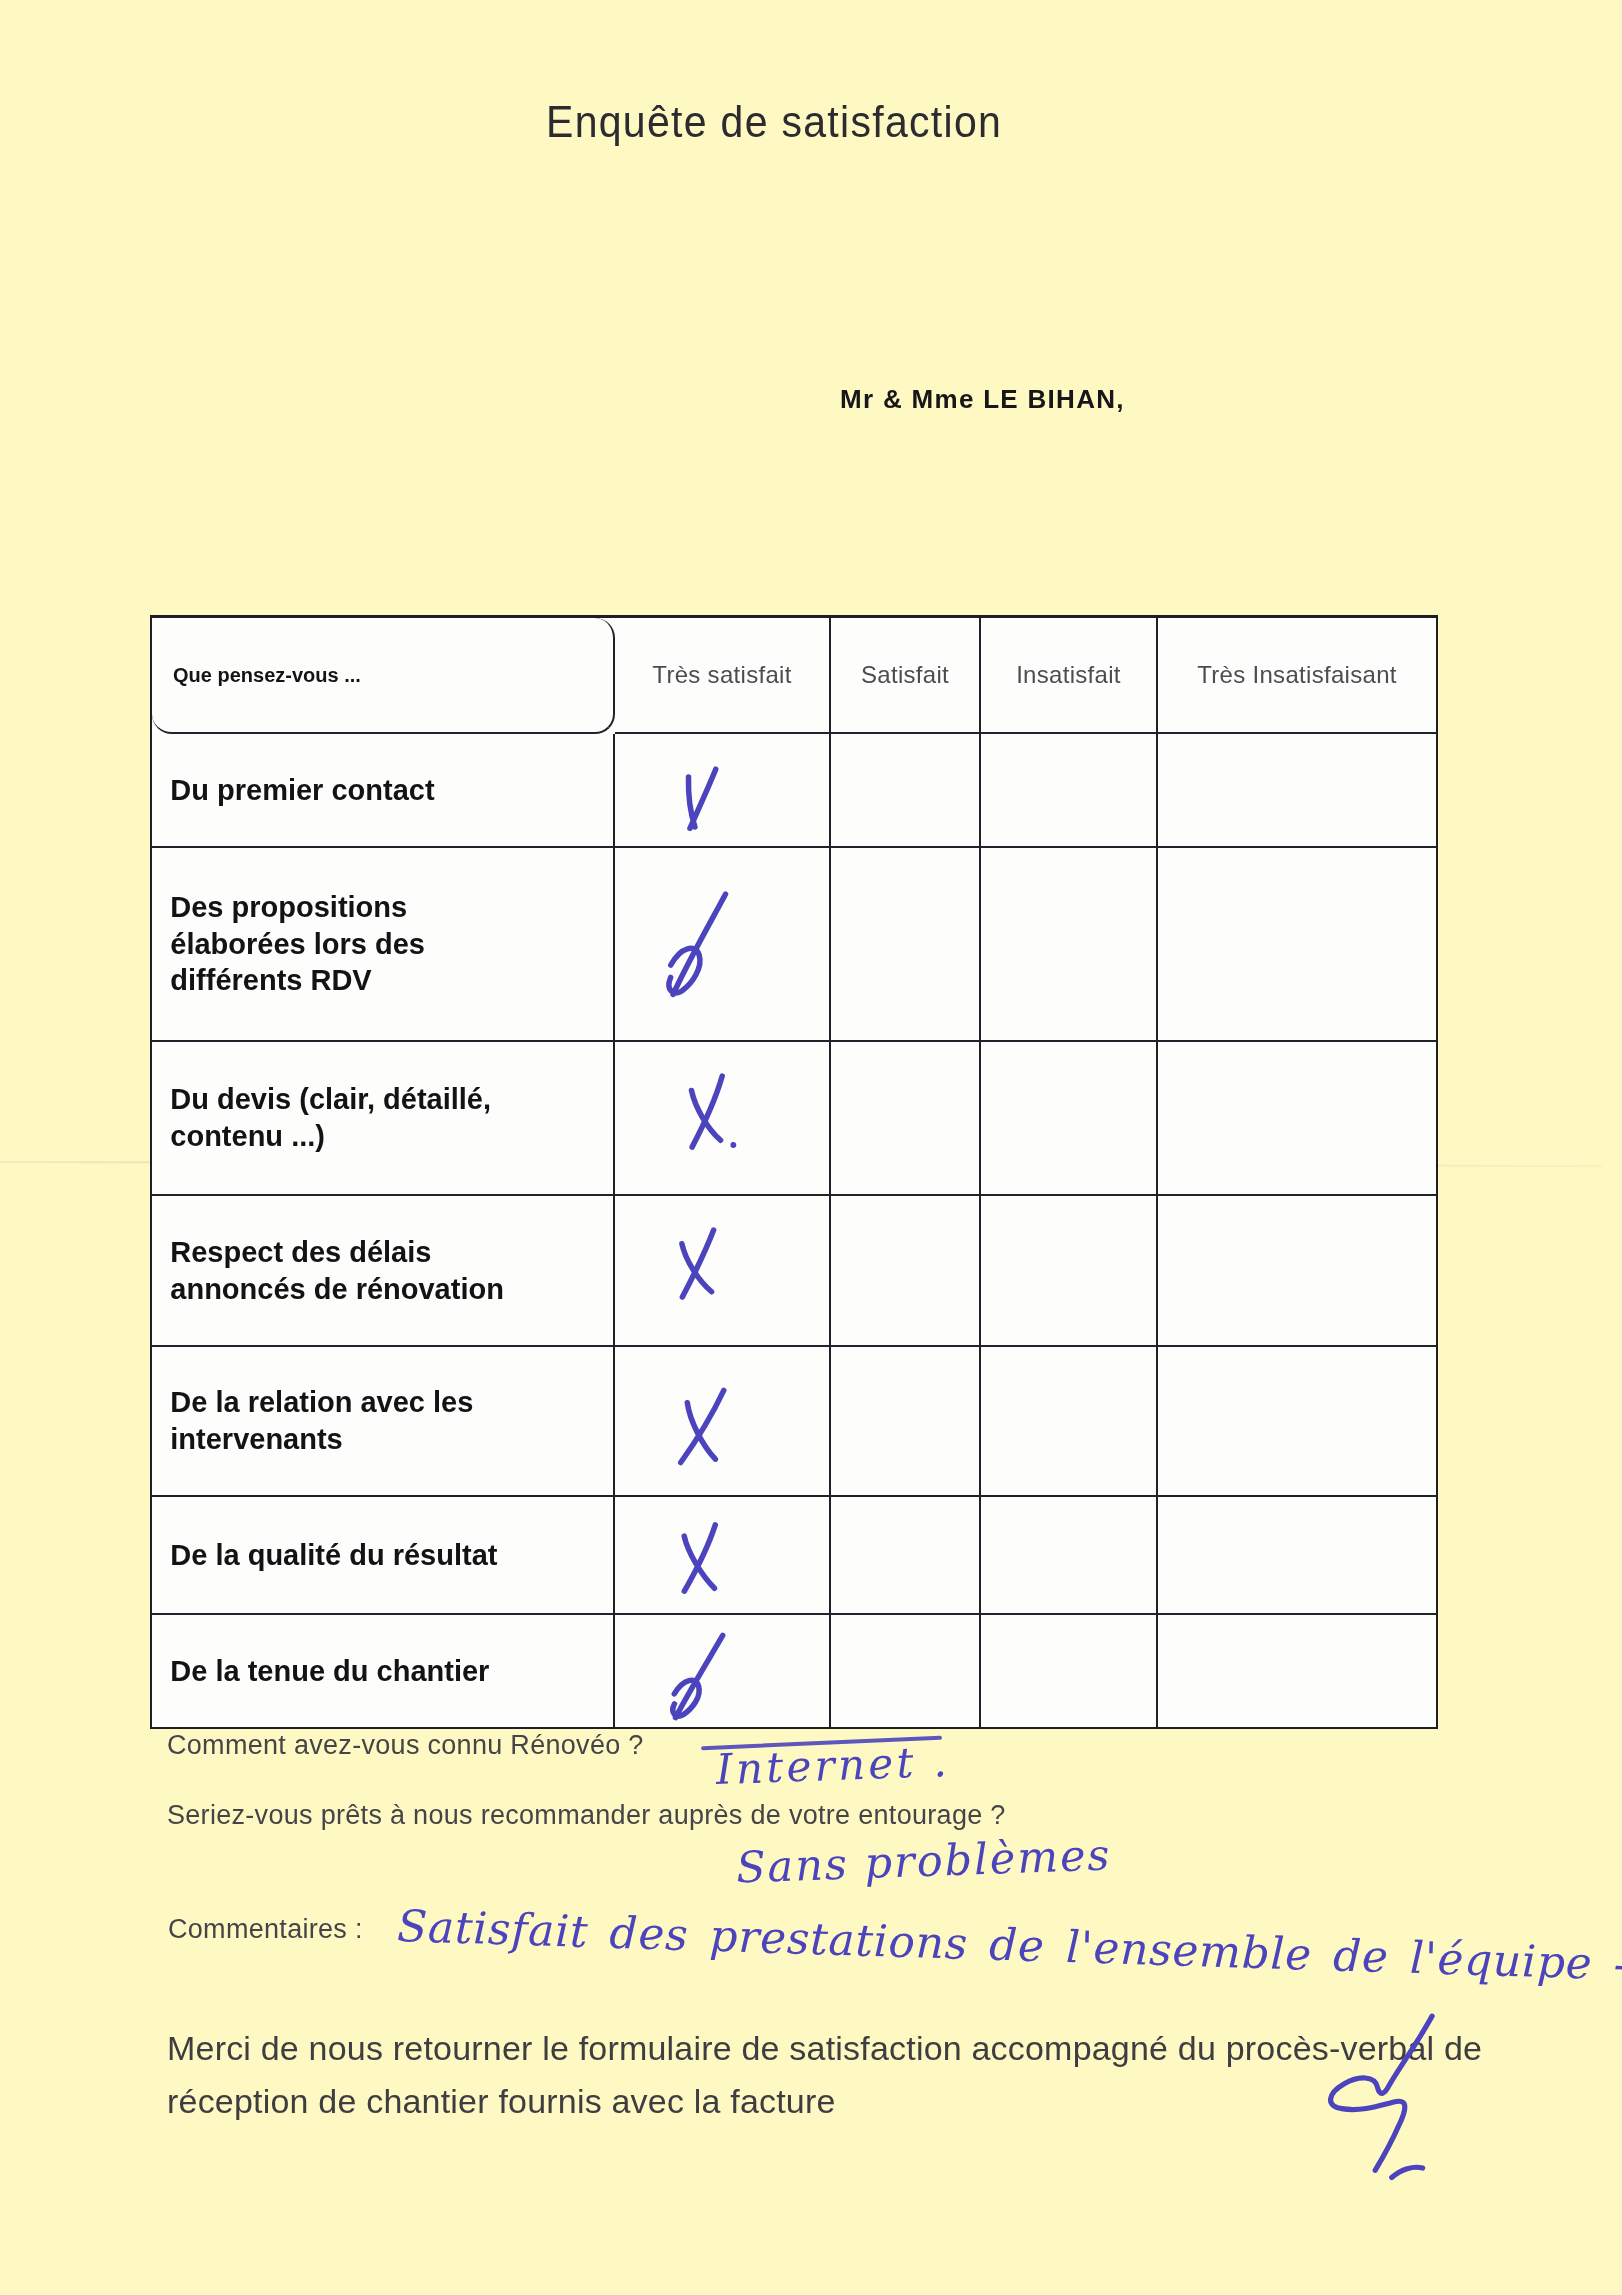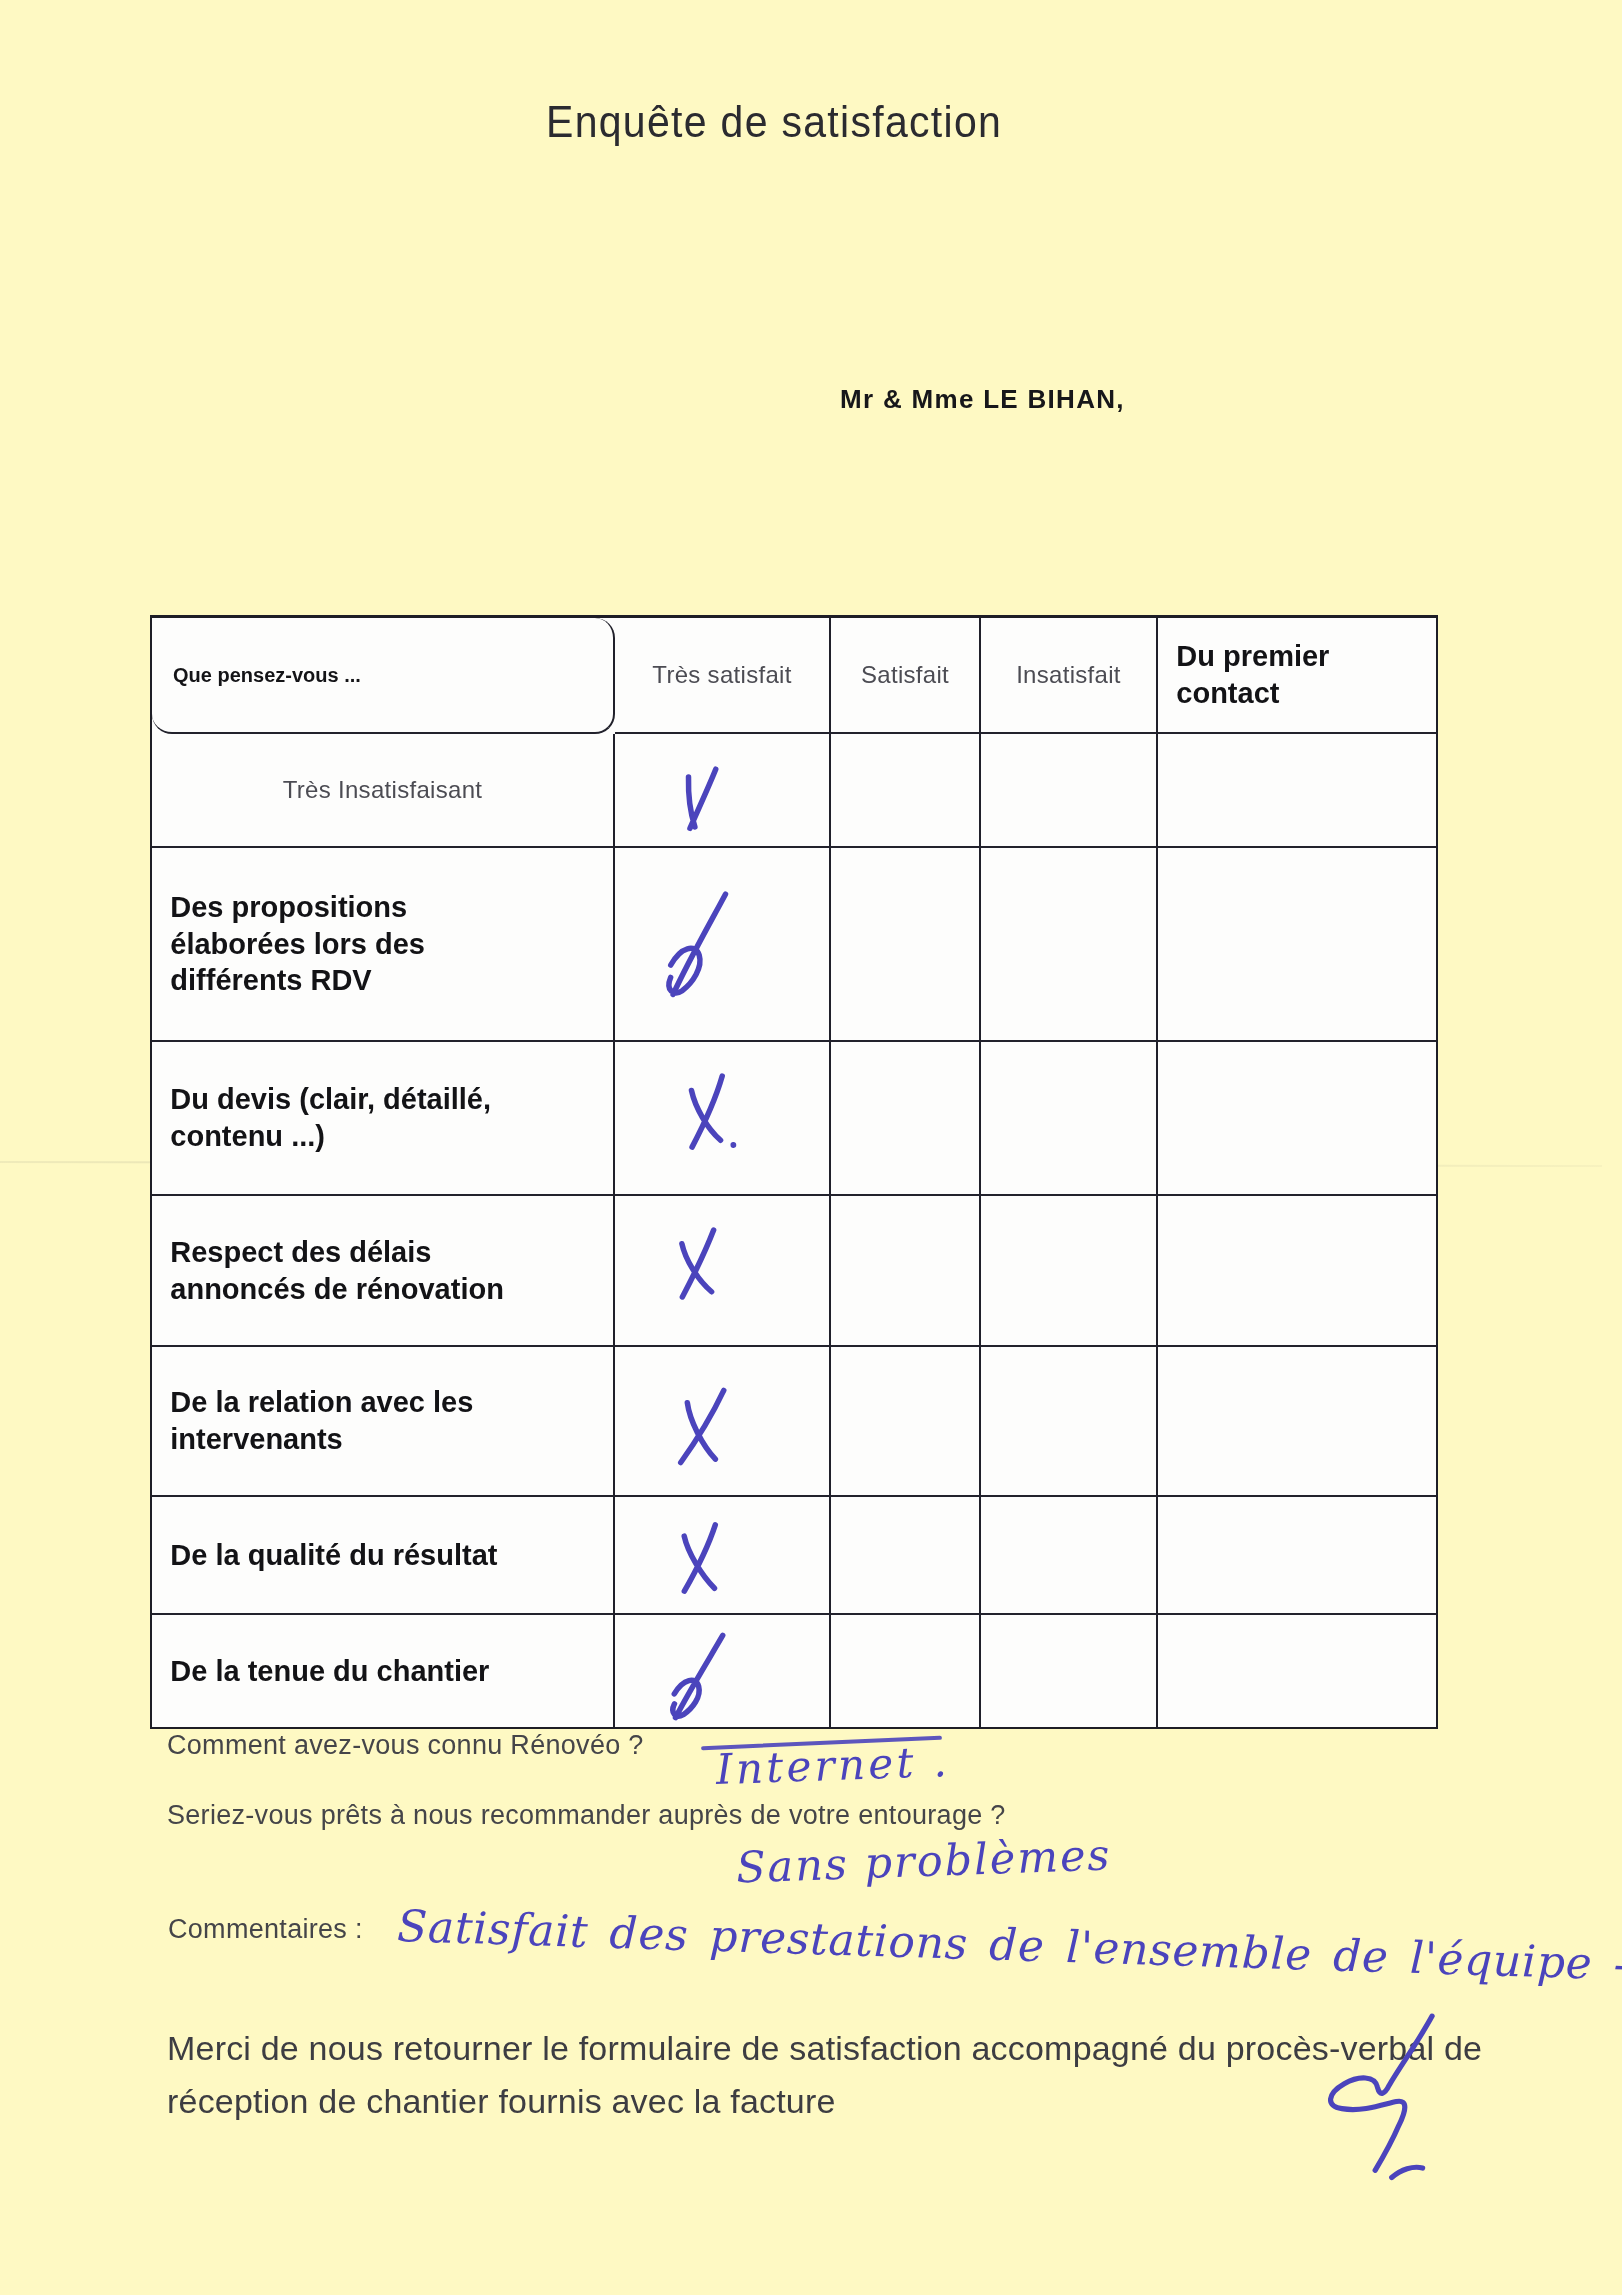--- a/index.html
+++ b/index.html
@@ -100,25 +100,25 @@
   <div class="recipient">Mr &amp; Mme LE BIHAN,</div>
 
   <div class="scan-crease"></div>
 
   <div class="survey-table">
 
     <div class="cell q-header">Que pensez-vous ...</div>
     <div class="cell r-header">Très satisfait</div>
     <div class="cell r-header">Satisfait</div>
     <div class="cell r-header">Insatisfait</div>
+    <div class="cell r-header">Très Insatisfaisant</div>
+
     <div class="cell row-label">
         <span>Du premier contact</span>
       </div>
-
-    <div class="cell r-header">Très Insatisfaisant</div>
     <div class="cell">
       <div class="mark ink" style="left:60px; top:31px; transform:rotate(-3deg);">
         <svg width="52" height="69" viewBox="0 0 80 110" fill="none" stroke="currentColor" stroke-width="5.5" stroke-linecap="round">
           <path d="M22 18 C20 44 22 76 28 98 M66 8 C54 34 34 72 20 100" vector-effect="non-scaling-stroke"></path>
         </svg>
       </div>
     </div>
     <div class="cell"></div>
     <div class="cell"></div>
     <div class="cell"></div>

